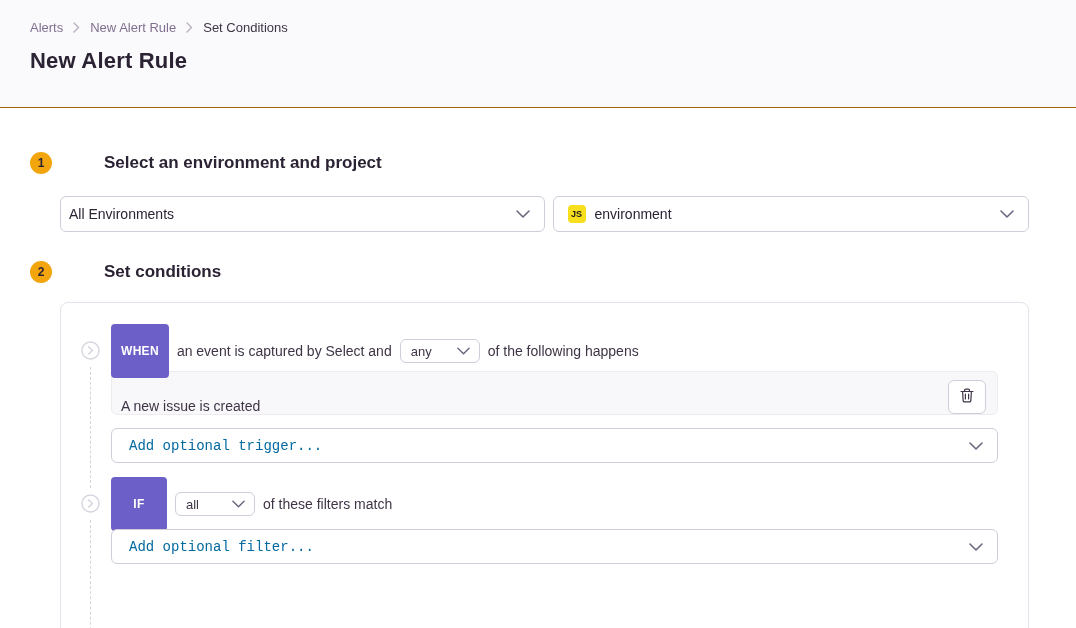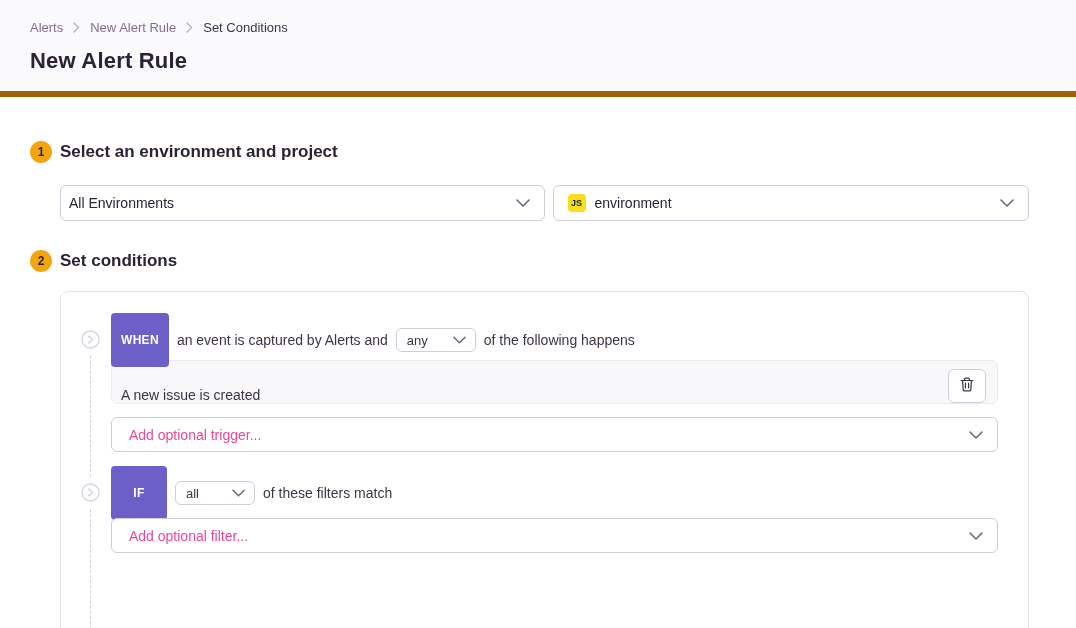--- a/index.html
+++ b/index.html
@@ -2,43 +2,43 @@
 <html><head>
 <meta charset="utf-8">
 <style>
   * { margin: 0; padding: 0; box-sizing: border-box; }
   html, body { width: 1076px; height: 628px; overflow: hidden; background: #fff; }
   body { font-family: "Liberation Sans", sans-serif; color: #3e3446; }
 
   
   .page-header {
     background: #faf9fb;
-    border-bottom: 6px solid #a16207;
-    padding: 20px 30px 17px 30px;
+    border-bottom: 1px solid #a16207;
+    padding: 20px 30px 33px 30px;
   }
   .breadcrumb { display: flex; align-items: center; gap: 10px; font-size: 13px; margin-bottom: 13px; }
   .crumb-link { color: #80708f; text-decoration: none; cursor: pointer; }
   .crumb-current { color: #3e3446; }
   .crumb-sep { display: flex; align-items: center; }
   .page-title { font-size: 22px; font-weight: 700; color: #2b2233; letter-spacing: 0.2px; }
 
   
   .main { padding: 0 47px 0 30px; }
 
   .section-heading { display: flex; align-items: center; gap: 8px; }
   .section-one { margin-top: 44px; }
   .section-two { margin-top: 29px; }
   .step-badge {
     width: 22px; height: 22px; border-radius: 50%;
     background: #f2a50d; color: #2b2233;
     font-size: 12px; font-weight: 700;
     display: flex; align-items: center; justify-content: center;
     flex: 0 0 auto;
   }
-  .section-title { font-size: 17px; font-weight: 700; color: #2b2233; }
+  .section-title { font-size: 17px; font-weight: 700; color: #2b2233; margin-left: 44px; }
 
   .selects-row { display: flex; gap: 8px; margin: 22px 0 0 30px; }
   .select {
     position: relative; background: #fff;
     border: 1px solid #d2ccda; border-radius: 6px;
     display: flex; align-items: center;
     cursor: pointer;
   }
   .select-lg { flex: 1; height: 36px; padding: 0 40px 0 8px; font-size: 14px; color: #2b2233; }
   .select .chev { position: absolute; right: 14px; top: 50%; transform: translateY(-50%); display: flex; }
@@ -93,21 +93,21 @@
     width: 38px; height: 34px;
     background: #fff; border: 1px solid #d2ccda; border-radius: 6px;
     display: flex; align-items: center; justify-content: center;
     cursor: pointer; flex: 0 0 auto;
   }
 
   .select-add {
     margin-top: 13px; height: 35px; width: 100%;
     padding: 0 40px 0 17px; font-size: 14px;
   }
-  .placeholder { color: #ec4899; }
+  .placeholder { color: #0369a1; font-family: Liberation Mono, monospace; }
 
   .select-value {
     margin-left: 13px; height: 31px; width: 175px;
     font-size: 14px; color: #2b2233; padding: 0 30px 0 13px;
   }
 </style>
 </head>
 <body>
 
 <header class="page-header">
@@ -169,21 +169,21 @@
           <svg width="19" height="19" viewBox="0 0 20 20">
               <circle cx="10" cy="10" r="9" fill="none" stroke="#d8d3de" stroke-width="1.5"></circle>
               <polyline points="8,6.2 12,10 8,13.8" fill="none" stroke="#d8d3de" stroke-width="1.5" stroke-linecap="round" stroke-linejoin="round"></polyline>
             </svg>
         </span>
         <div class="dash-line"></div>
       </div>
       <div class="group-content">
         <div class="group-header">
           <span class="logic-badge">WHEN</span>
-          <span>an event is captured by Alerts and</span>
+          <span>an event is captured by Select and</span>
           <div class="select select-sm">
             <span>any</span>
             <span class="chev">
               <svg width="13" height="8" viewBox="0 0 14 8">
                   <polyline points="1,1 7,7 13,1" fill="none" stroke="#6f6780" stroke-width="1.6" stroke-linecap="round" stroke-linejoin="round"></polyline>
                 </svg>
             </span>
           </div>
           <span>of the following happens</span>
         </div>

